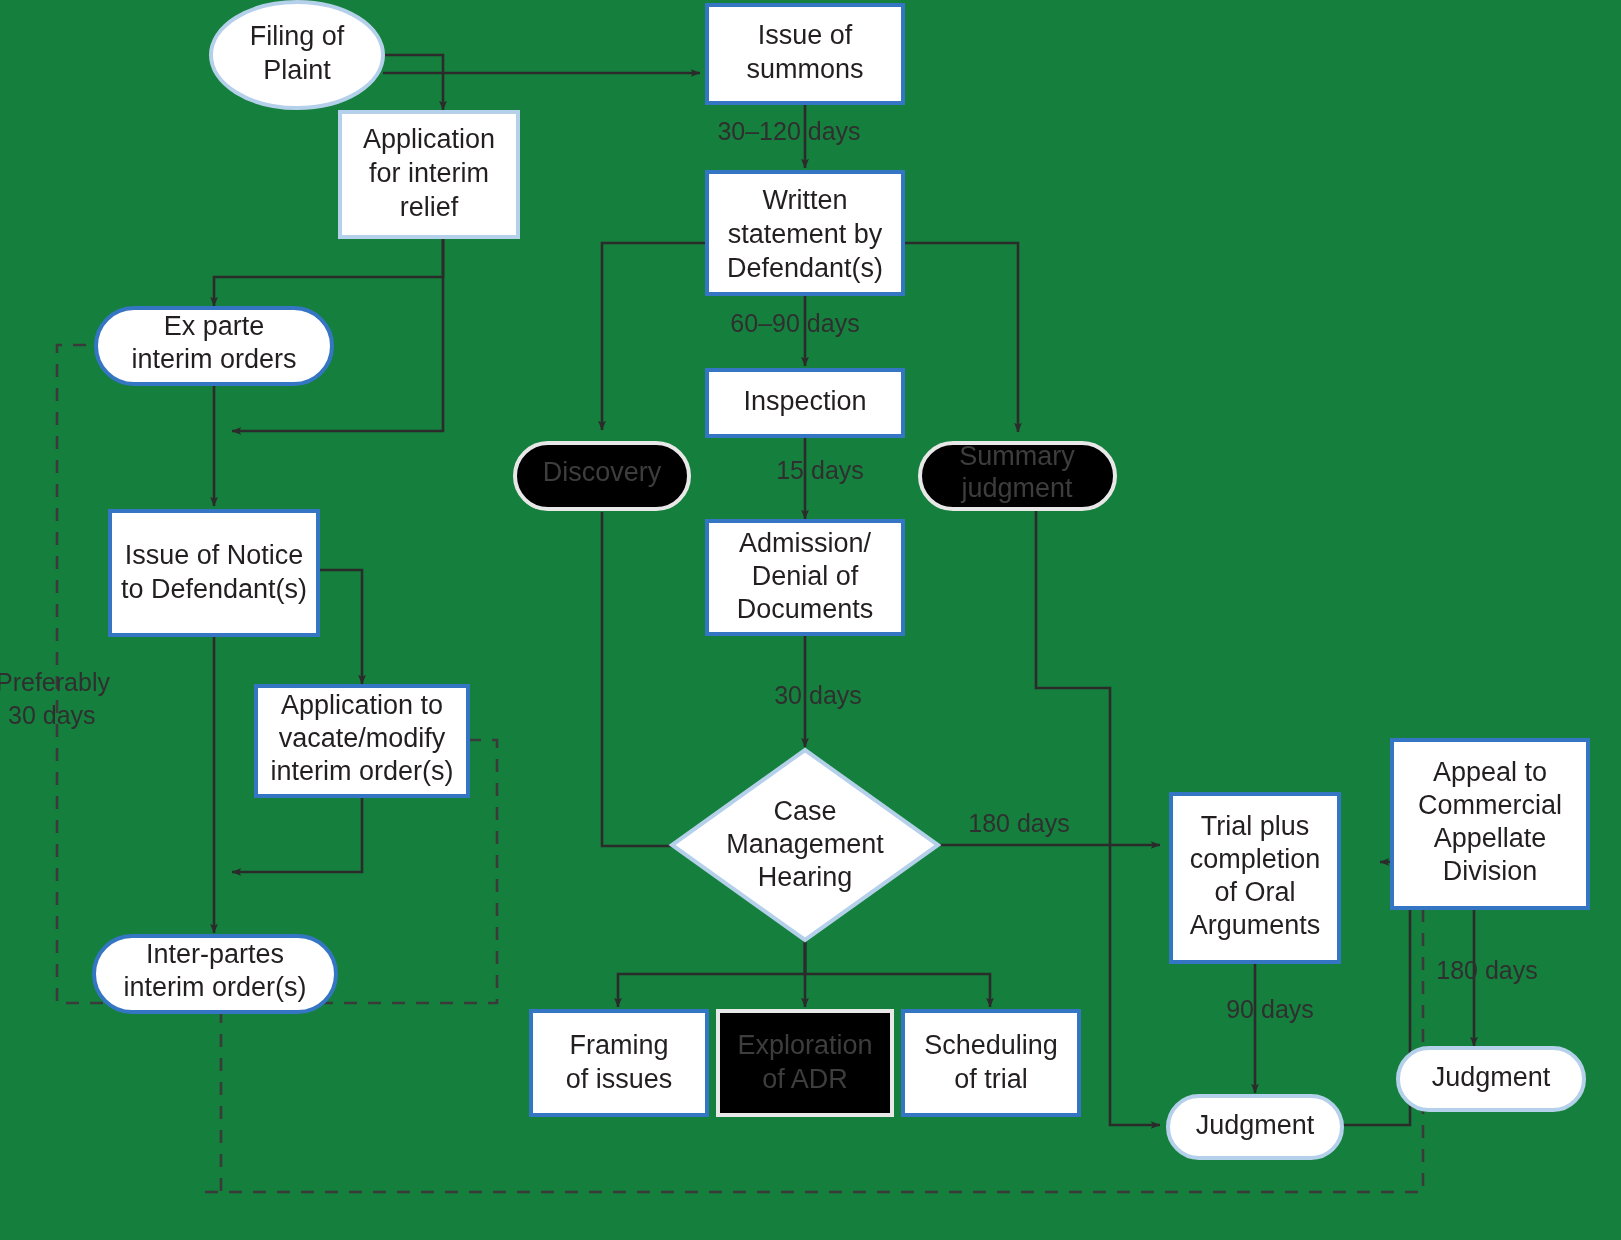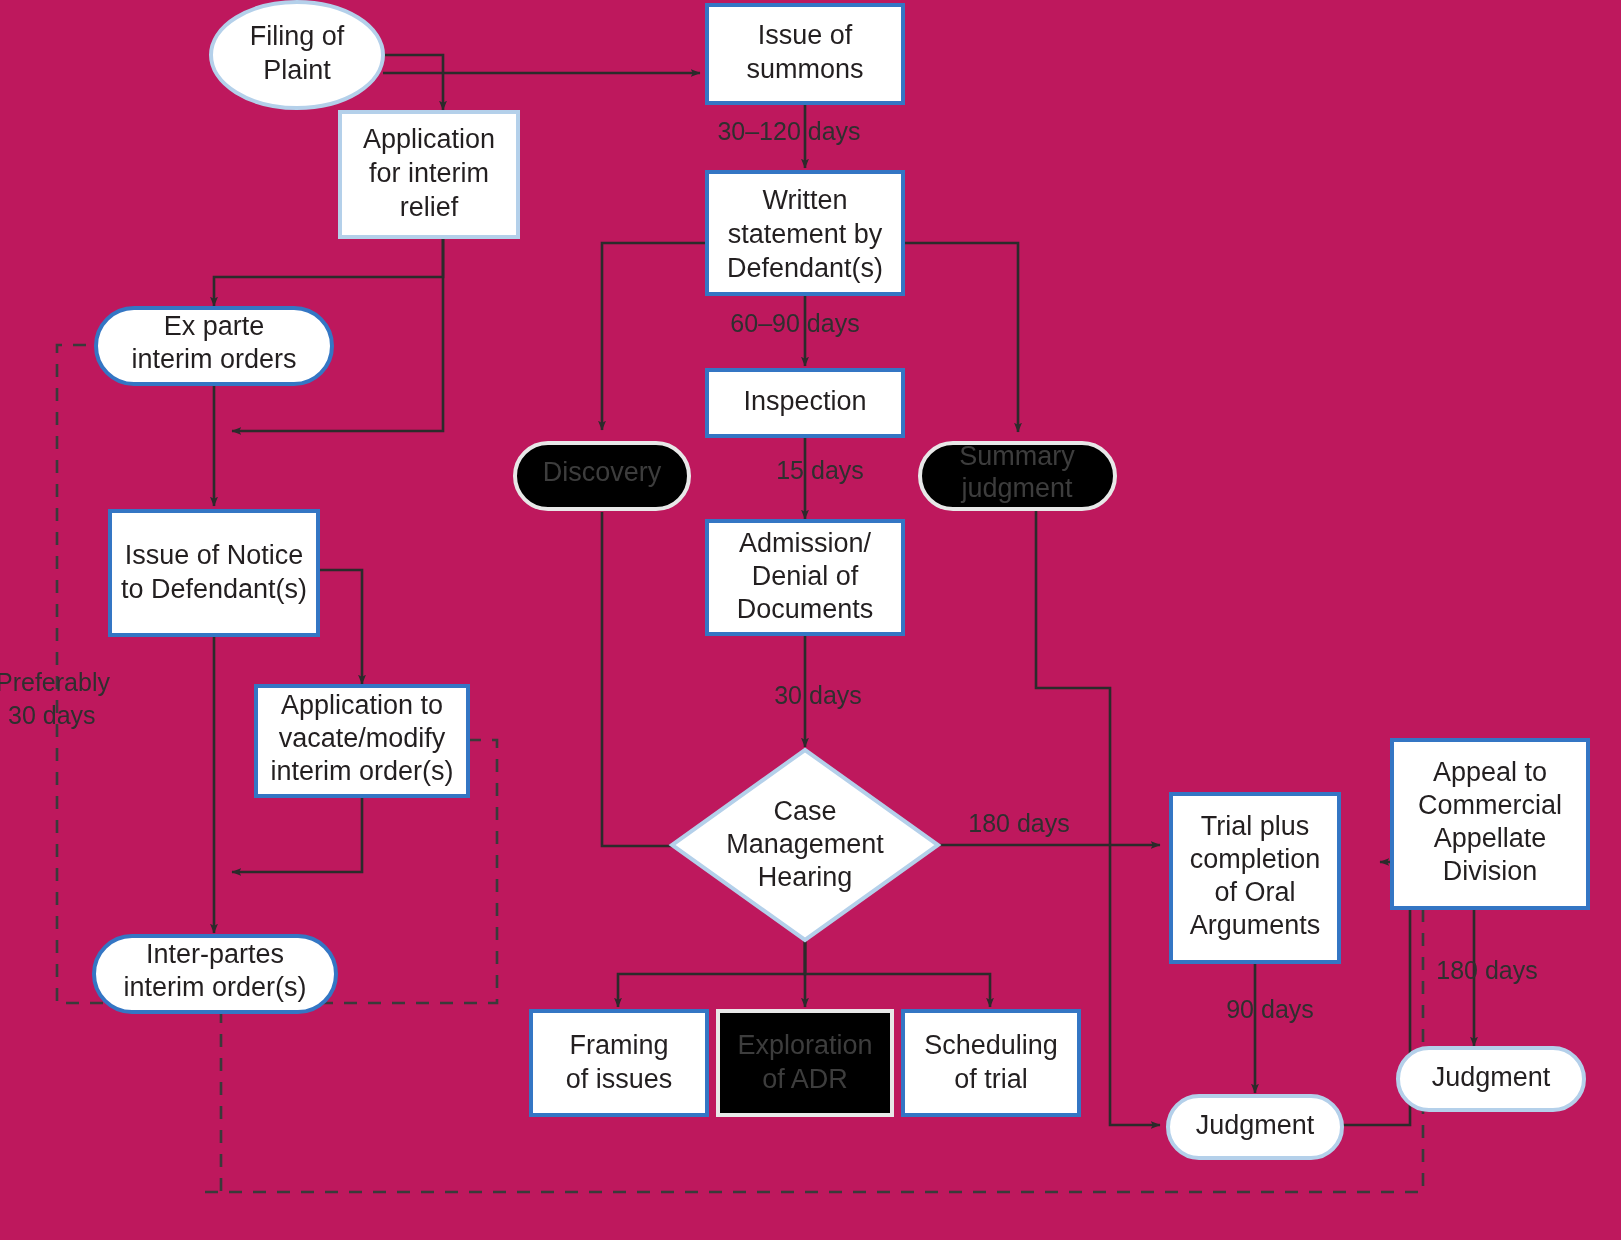--- a/index.html
+++ b/index.html
@@ -4,21 +4,21 @@
 <style>
   html, body {
     margin: 0;
     padding: 0;
     background: #000000;
   }
   #chart-root {
     position: relative;
     width: 1621px;
     height: 1240px;
-    background: #be185d;
+    background: #15803d;
     overflow: hidden;
     font-family: "Liberation Sans", sans-serif;
   }
   svg.flow {
     position: absolute;
     left: 0;
     top: 0;
     width: 1621px;
     height: 1240px;
     display: block;

